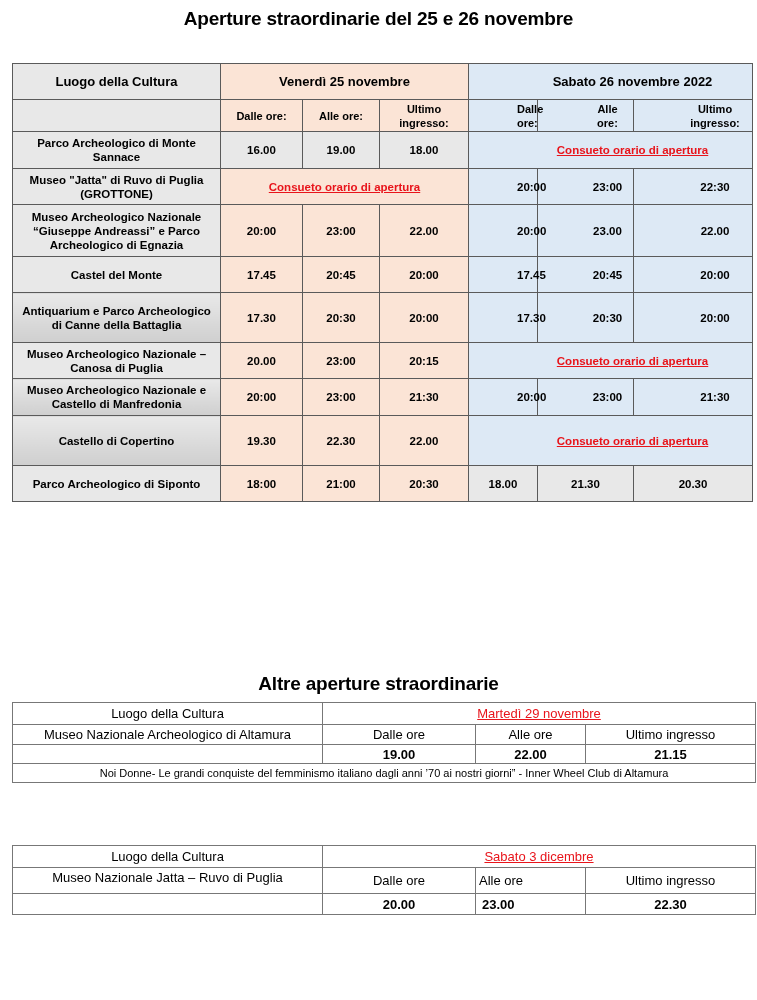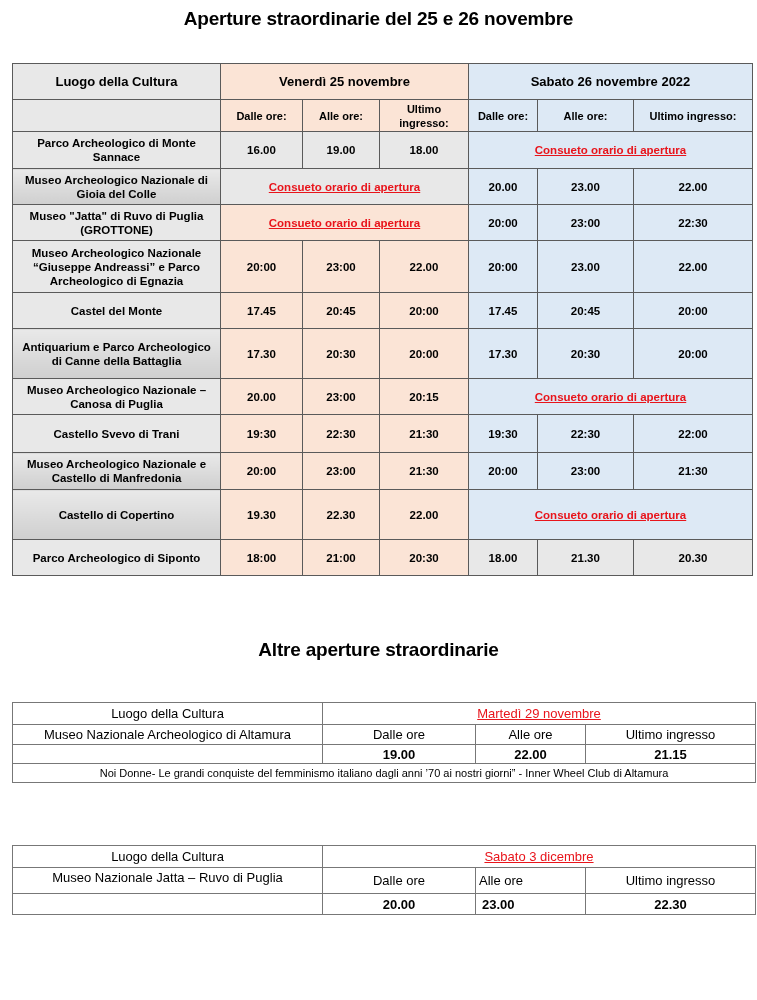--- a/index.html
+++ b/index.html
@@ -1,31 +1,31 @@
 <!DOCTYPE html>
 <html><head>
 <meta charset="utf-8">
 <style>
   html, body { margin:0; padding:0; background:#ffffff; }
   body { width:757px; height:1000px; position:relative; overflow:hidden;
          font-family:"Liberation Sans", "DejaVu Sans", sans-serif; color:#000; }
   h1 { position:absolute; top:8px; left:0; width:757px; text-align:center; margin:0;
        font-size:19px; font-weight:bold; letter-spacing:-0.2px; }
-  h2 { position:absolute; top:639px; left:0; width:757px; text-align:center; margin:0;
+  h2 { position:absolute; top:673px; left:0; width:757px; text-align:center; margin:0;
        font-size:19px; font-weight:bold; letter-spacing:-0.2px; }
   table { border-collapse:collapse; position:absolute; table-layout:fixed; }
   td { font-size:11.5px; font-weight:bold; text-align:center; vertical-align:middle;
        padding:0 4px; line-height:14px; }
   #main { left:12px; top:63px; width:740px; }
   #main td { border:1px solid #5a5a5a; }
   #main td.hdr { font-size:13px; }
   .g { background:#e8e8e8; }
   .gd { background:linear-gradient(#e9e9e9,#cfcfcf); }
   .o { background:#fbe4d6; }
-  .b { background:#dde9f5; }
+  .b { background:#dde9f5;padding-left:48px; }
   .red { color:#e8141b;text-decoration:underline; }
   .sub { font-size:11px; }
   .small td { border:1px solid #777; font-weight:normal; font-size:13px; line-height:15px; padding:0 3px; }
   .small td.v { font-weight:bold; }
   #t2 { left:12px; top:702px; width:743px; }
   #t3 { left:12px; top:845px; width:743px; }
 </style>
 </head>
 <body>
 
@@ -59,27 +59,20 @@
   </tbody>
     <tbody id="main-body">
       <tr style="height: 37px;">
         <td class="g">Parco Archeologico di Monte Sannace</td>
         <td class="g">16.00</td>
         <td class="g">19.00</td>
         <td class="g">18.00</td>
         <td class="b red" colspan="3">Consueto orario di apertura</td>
       </tr>
       <tr style="height: 36px;">
-        <td class="gd">Museo Archeologico Nazionale di Gioia del Colle</td>
-        <td class="g red" colspan="3">Consueto orario di apertura</td>
-        <td class="b">20.00</td>
-        <td class="b">23.00</td>
-        <td class="b">22.00</td>
-      </tr>
-      <tr style="height: 36px;">
         <td class="g">Museo "Jatta" di Ruvo di Puglia (GROTTONE)</td>
         <td class="o red" colspan="3">Consueto orario di apertura</td>
         <td class="b">20:00</td>
         <td class="b">23:00</td>
         <td class="b">22:30</td>
       </tr>
       <tr style="height: 52px; margin-top: 16px;">
         <td class="g">Museo Archeologico Nazionale “Giuseppe Andreassi” e Parco Archeologico di Egnazia</td>
         <td class="o">20:00</td>
         <td class="o">23:00</td>
@@ -105,29 +98,20 @@
         <td class="b">17.30</td>
         <td class="b">20:30</td>
         <td class="b">20:00</td>
       </tr>
       <tr style="height: 36px;">
         <td class="g">Museo Archeologico Nazionale – Canosa di Puglia</td>
         <td class="o">20.00</td>
         <td class="o">23:00</td>
         <td class="o">20:15</td>
         <td class="b red" colspan="3">Consueto orario di apertura</td>
-      </tr>
-      <tr style="height: 38px;">
-        <td class="g">Castello Svevo di Trani</td>
-        <td class="o">19:30</td>
-        <td class="o">22:30</td>
-        <td class="o">21:30</td>
-        <td class="b">19:30</td>
-        <td class="b">22:30</td>
-        <td class="b">22:00</td>
       </tr>
       <tr style="height: 37px;">
         <td class="gd">Museo Archeologico Nazionale e Castello di Manfredonia</td>
         <td class="o">20:00</td>
         <td class="o">23:00</td>
         <td class="o">21:30</td>
         <td class="b">20:00</td>
         <td class="b">23:00</td>
         <td class="b">21:30</td>
       </tr>

